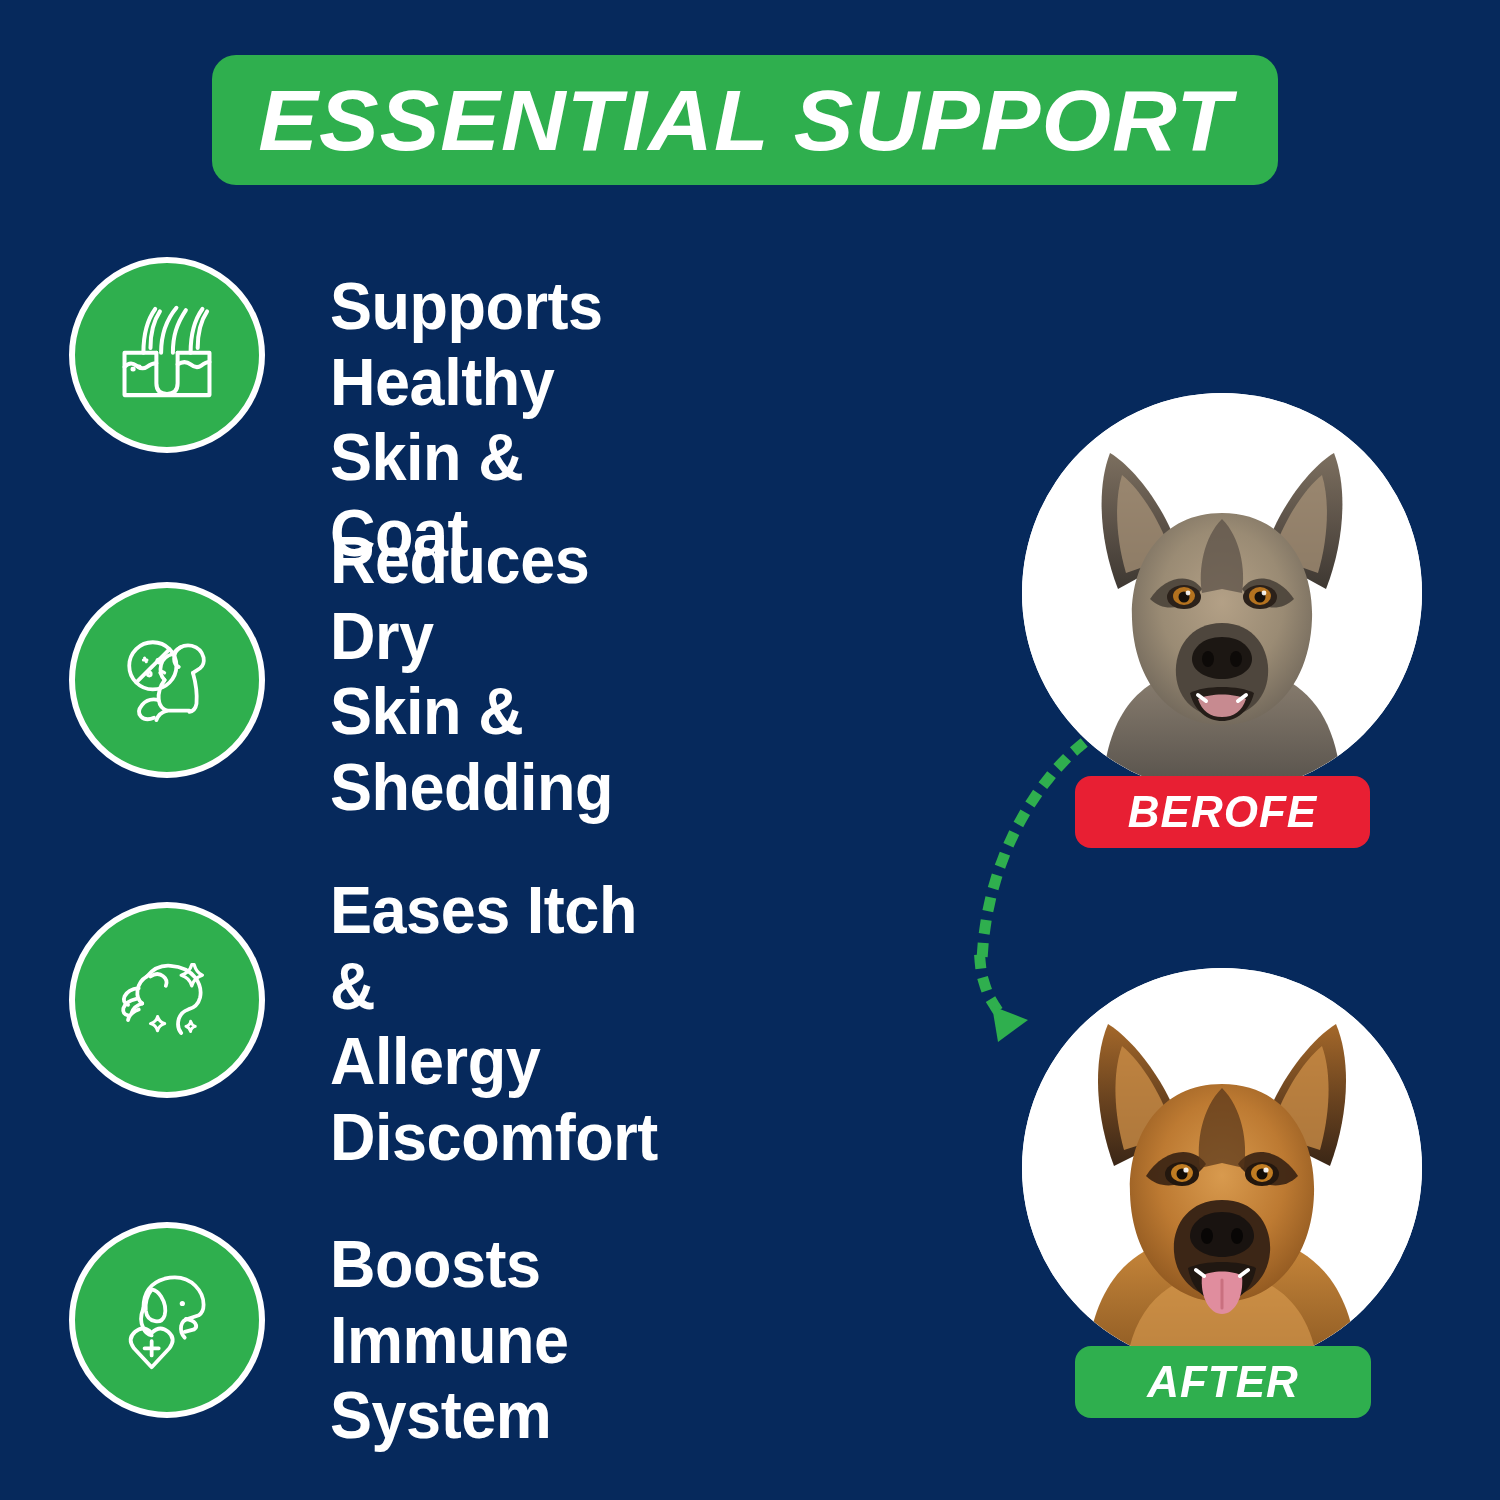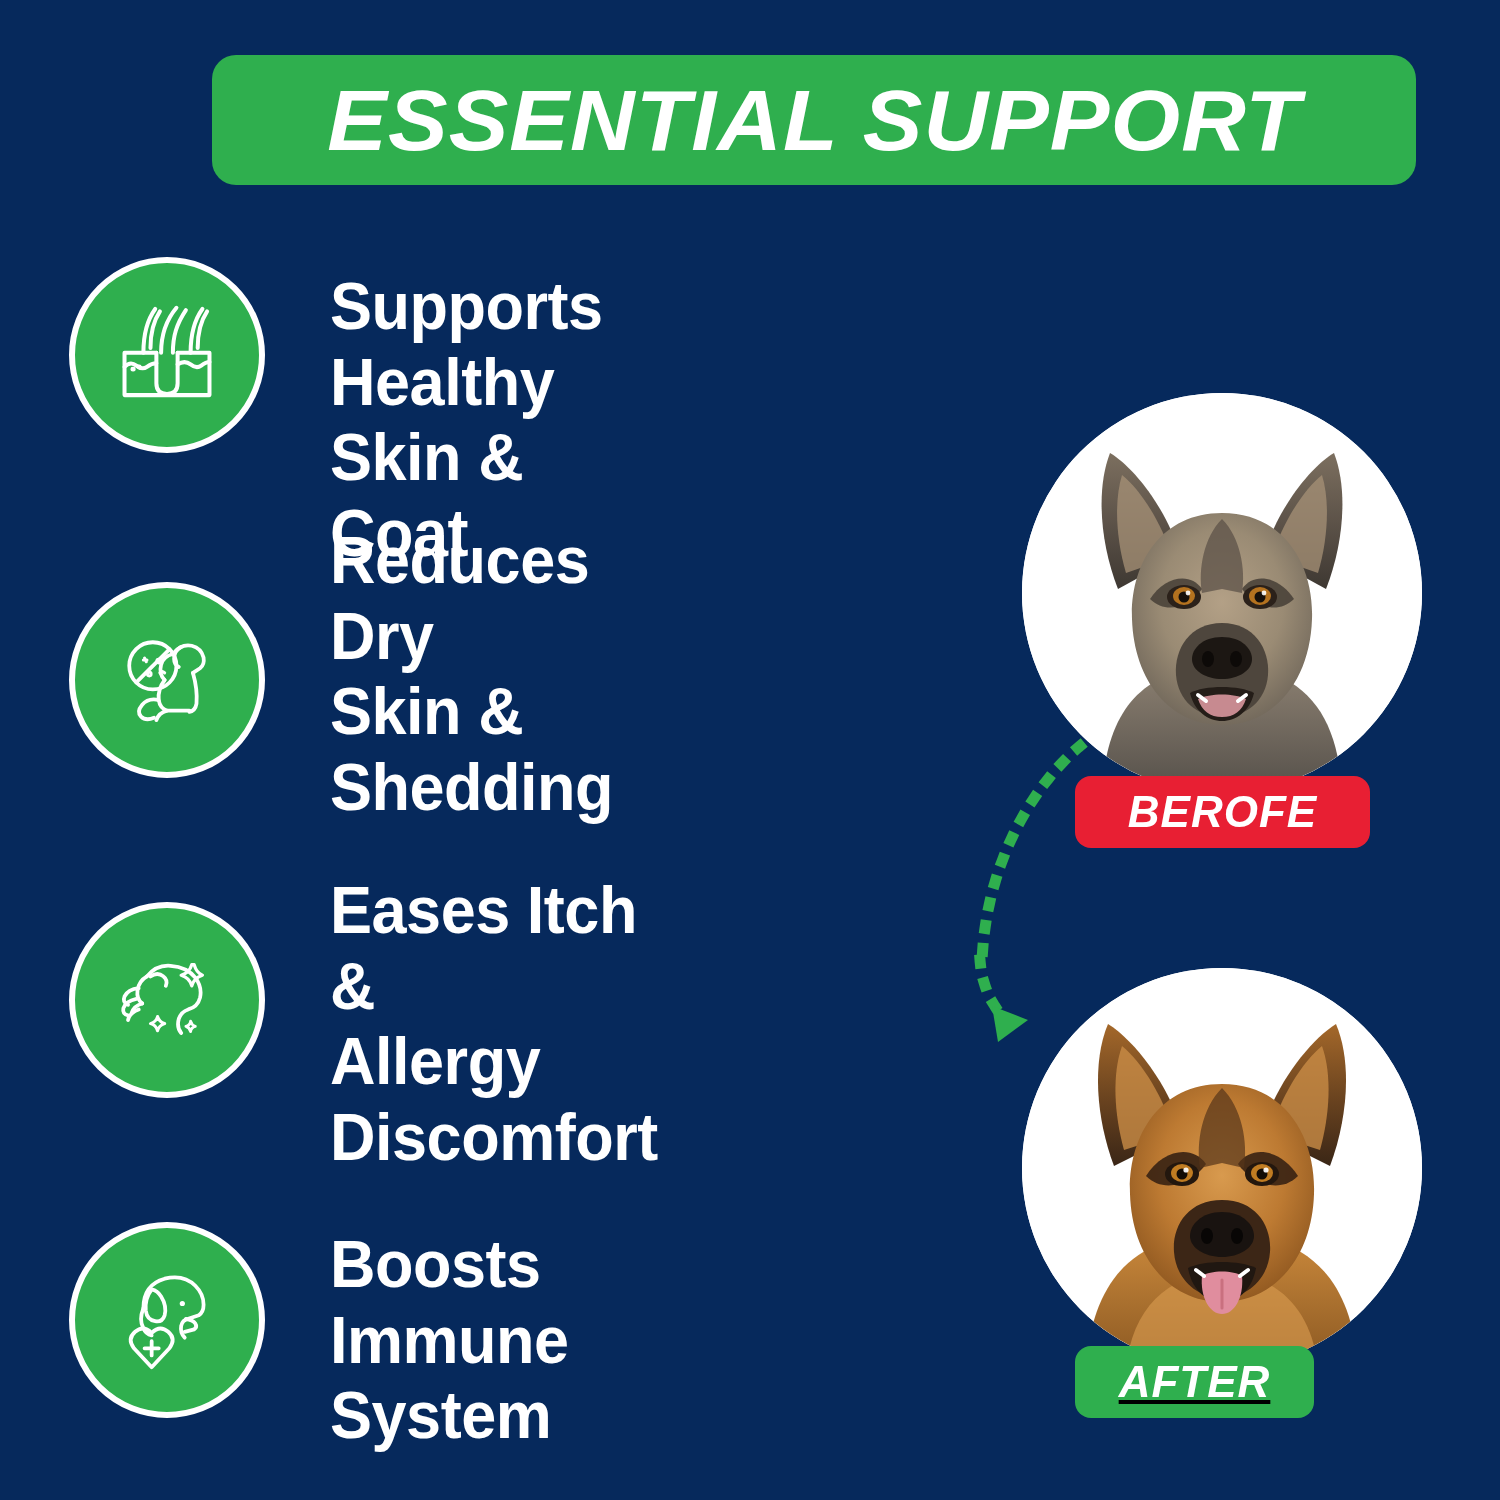--- a/index.html
+++ b/index.html
@@ -7,21 +7,21 @@
     width:1500px;height:1500px;
     background:#06295c;
     font-family:"Liberation Sans", sans-serif;
     overflow:hidden;
     position:relative;
   }
   #stage{position:absolute;inset:0;width:1500px;height:1500px;}
 
   
   .banner{
-    position:absolute;left:212px;top:55px;width:1204px;height:130px;
+    position:absolute;left:212px;top:55px;width:1066px;height:130px;
     background:#2faf4e;border-radius:24px;
     display:flex;align-items:center;justify-content:center;
   }
   .banner-text{
     color:#ffffff;
     font-size:86px;
     font-weight:bold;
     font-style:italic;
     letter-spacing:1px;
     line-height:1;
@@ -73,21 +73,21 @@
 
   .cmp-badge{
     position:absolute;height:72px;border-radius:16px;
     display:flex;align-items:center;justify-content:center;
   }
   .cmp-badge span{
     color:#ffffff;font-size:44px;font-weight:bold;font-style:italic;
     letter-spacing:1px;white-space:nowrap;
   }
   .badge-before{left:75px;top:728px;width:295px;background:#e81f33;}
-  .badge-after{left:75px;top:1298px;width:239px;background:#2faf4e;text-decoration:underline;}
+  .badge-after{left:75px;top:1298px;width:296px;background:#2faf4e;}
 
   .arrow-wrap{position:absolute;left:-70px;top:680px;width:200px;height:340px;}
 
   
   .dog{position:absolute;left:0;top:0;width:100%;height:100%;}
 </style>
 </head>
 <body>
 
 <div id="stage">

